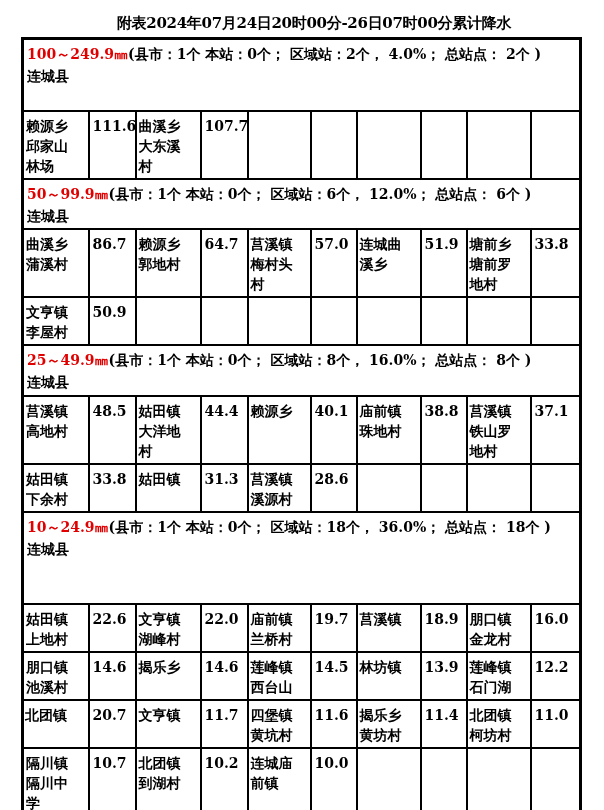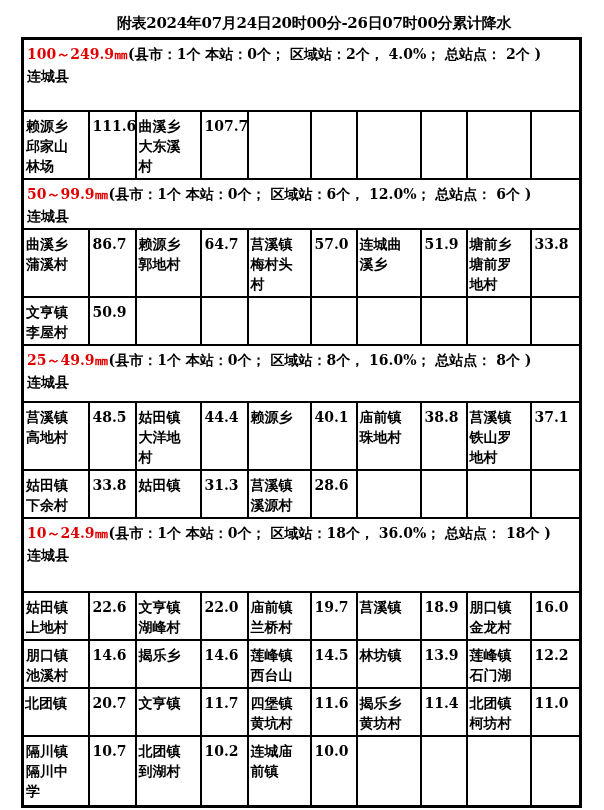--- a/index.html
+++ b/index.html
@@ -72,21 +72,21 @@
         <td class="val">50.9</td>
         <td class="name"></td>
         <td class="val"></td>
         <td class="name"></td>
         <td class="val"></td>
         <td class="name"></td>
         <td class="val"></td>
         <td class="name"></td>
         <td class="val"></td>
       </tr>
-      <tr style="height: 57px; margin-left: 32px;">
+      <tr style="height: 51px; margin-left: 32px;">
         <td colspan="10" class="hdr"><span class="range">25～49.9㎜</span><span>(县市：1个 本站：0个； 区域站：8个， 16.0%； 总站点： 8个 )</span><span class="county">连城县</span></td>
       </tr>
       <tr style="height: 66px;">
         <td class="name">莒溪镇<br>高地村</td>
         <td class="val">48.5</td>
         <td class="name">姑田镇<br>大洋地<br>村</td>
         <td class="val">44.4</td>
         <td class="name">赖源乡</td>
         <td class="val">40.1</td>
         <td class="name">庙前镇<br>珠地村</td>
@@ -99,21 +99,21 @@
         <td class="val">33.8</td>
         <td class="name">姑田镇</td>
         <td class="val">31.3</td>
         <td class="name">莒溪镇<br>溪源村</td>
         <td class="val">28.6</td>
         <td class="name"></td>
         <td class="val"></td>
         <td class="name"></td>
         <td class="val"></td>
       </tr>
-      <tr style="height: 74px;">
+      <tr style="height: 92px;">
         <td colspan="10" class="hdr"><span class="range">10～24.9㎜</span><span>(县市：1个 本站：0个； 区域站：18个， 36.0%； 总站点： 18个 )</span><span class="county">连城县</span></td>
       </tr>
       <tr style="height: 46px;">
         <td class="name">姑田镇<br>上地村</td>
         <td class="val">22.6</td>
         <td class="name">文亨镇<br>湖峰村</td>
         <td class="val">22.0</td>
         <td class="name">庙前镇<br>兰桥村</td>
         <td class="val">19.7</td>
         <td class="name">莒溪镇</td>

